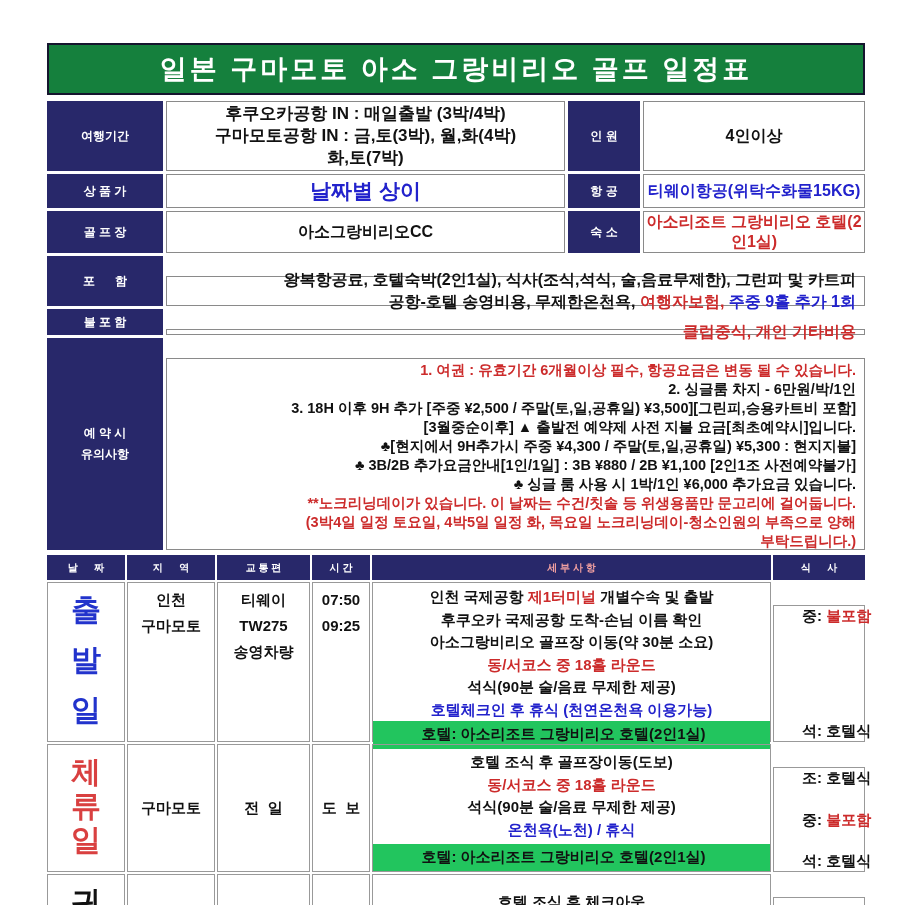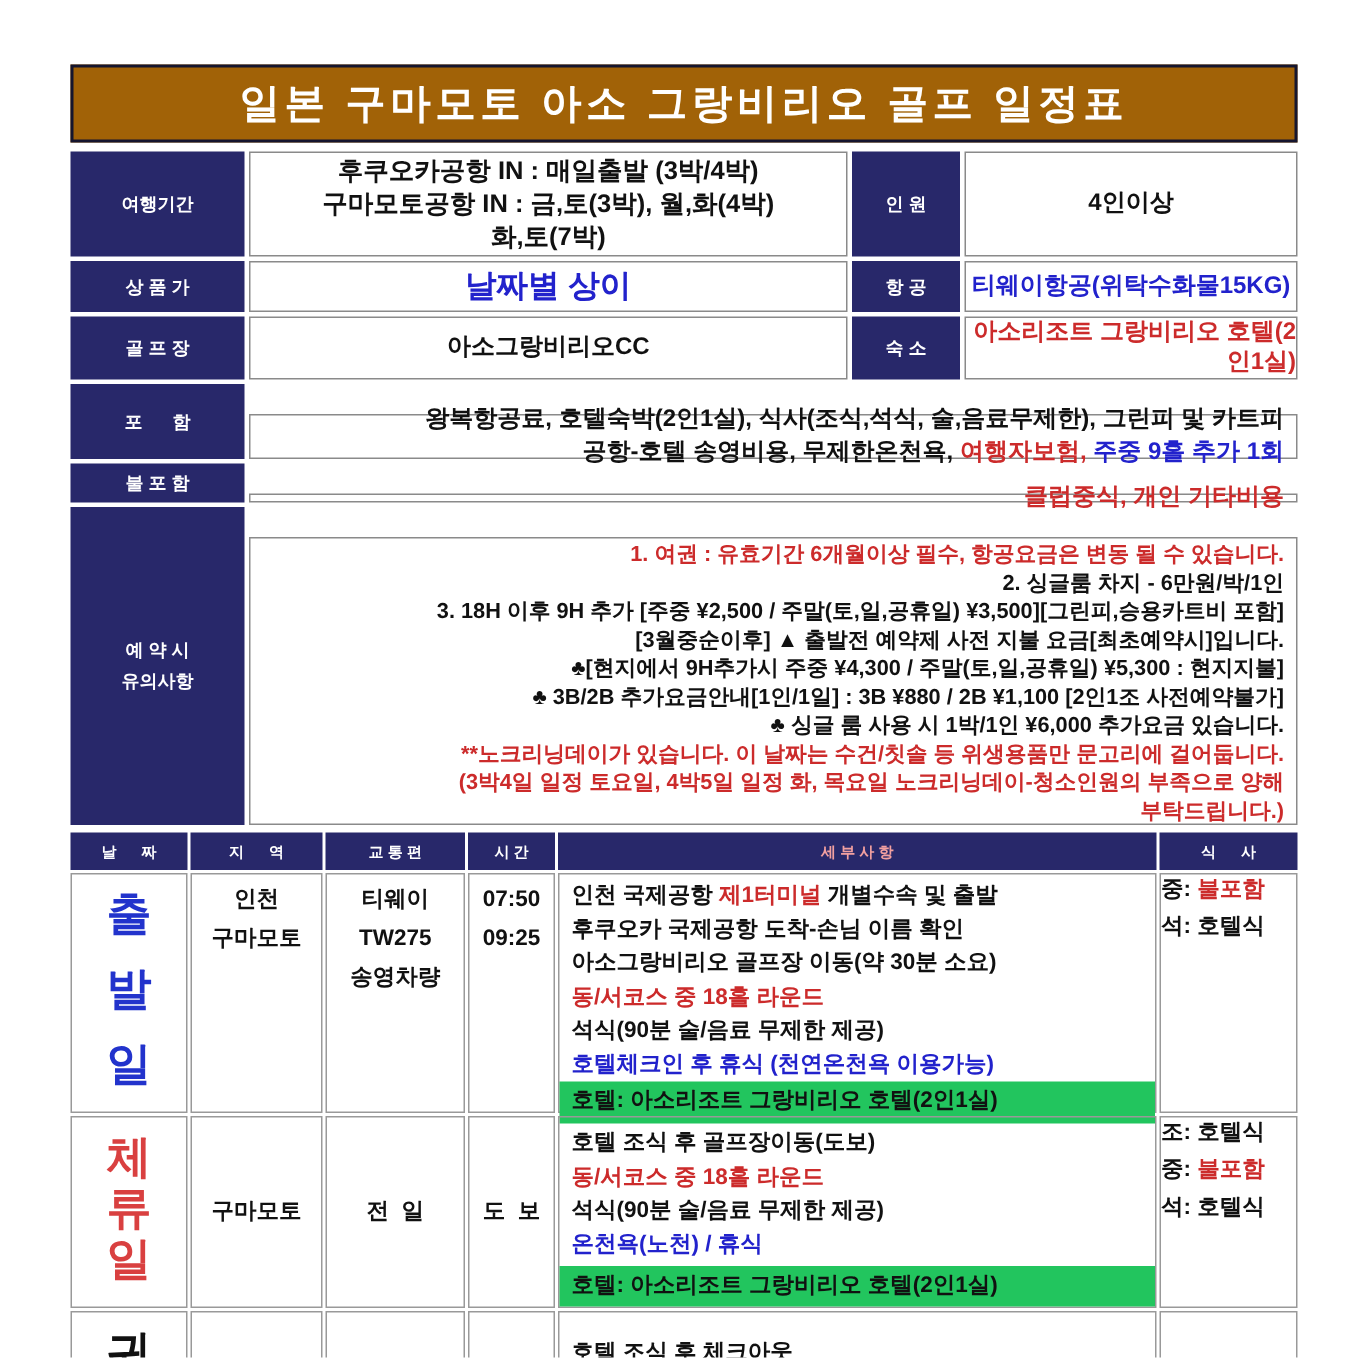--- a/index.html
+++ b/index.html
@@ -7,21 +7,21 @@
   body {
     font-family: "Liberation Sans", "DejaVu Sans", sans-serif;
     font-weight: bold;
     color: #111;
   }
   .page { padding: 43px 40px 0 47px; width: 905px; }
 
   
   .title-bar {
     height: 52px;
-    background: #a16207;
+    background: #15803d;
     border: 2px solid #15152e;
     color: #fff;
     display: flex; align-items: center; justify-content: center;
     font-size: 27px; letter-spacing: 3px;
     margin-bottom: 6px;
   }
 
   
   .info-grid {
     display: grid;
@@ -33,21 +33,21 @@
   .lbl {
     background: #28286a; color: #fff;
     display: flex; flex-direction: column;
     align-items: center; justify-content: center;
     font-size: 12px; white-space: pre; line-height: 21px;
   }
   .val {
     border: 1px solid #8a8a8a;
     display: flex; flex-direction: column;
     align-items: center; justify-content: center;
-    text-align: right;
+    text-align: center;
     font-size: 16px; line-height: 22px;
     white-space: pre-wrap;
   }
   .val.wide { grid-column: 2 / 5; align-items: flex-end; text-align: left; padding: 2px 8px; margin-top: 20px; }
   .price { font-size: 21px; color: #2222cc; }
   .air { color: #2222cc; font-size: 16px; }
   .lodge { color: #cc2b2b; font-size: 16px; line-height: 20px; }
   .notes { justify-content: flex-start; padding: 4px 8px; font-size: 14.5px; line-height: 19px; }
   .nline { white-space: pre-wrap; }
   .red { color: #cc2b2b; }
@@ -78,30 +78,31 @@
   .scell.top { justify-content: flex-start; padding-top: 4px; }
   .scell.mid { justify-content: center; }
   .day-col { justify-content: space-between; padding: 10px 0 14px 0; font-size: 30px; }
   .day-col .day-char { line-height: 34px; }
   .day-blue { color: #2233cc; }
   .day-red { color: #d94040; }
   .day-black { color: #111; }
   .details {
     align-items: stretch; padding: 0; white-space: normal;
     line-height: 22.5px;
+    text-align: center;
   }
   .details .dlines { padding: 3px 8px 0 8px; }
   .dline { white-space: pre-wrap; }
   .hotel-bar {
     margin-top: auto;
     background: #22c55e;
     padding: 2px 24px 3px 8px;
     font-size: 15px;
   }
-  .meals { justify-content: flex-start; align-items: flex-start; padding-left: 0; gap: 5px; line-height: 20px; }
+  .meals { justify-content: space-between; align-items: flex-start; padding-left: 28px; gap: 5px; line-height: 20px; margin-top: 23px; }
   .meal-line span { white-space: pre; }
 </style>
 </head>
 <body>
 
 <div class="page">
 
   <div class="title-bar">일본 구마모토 아소 그랑비리오 골프 일정표</div>
 
   <div class="info-grid">

